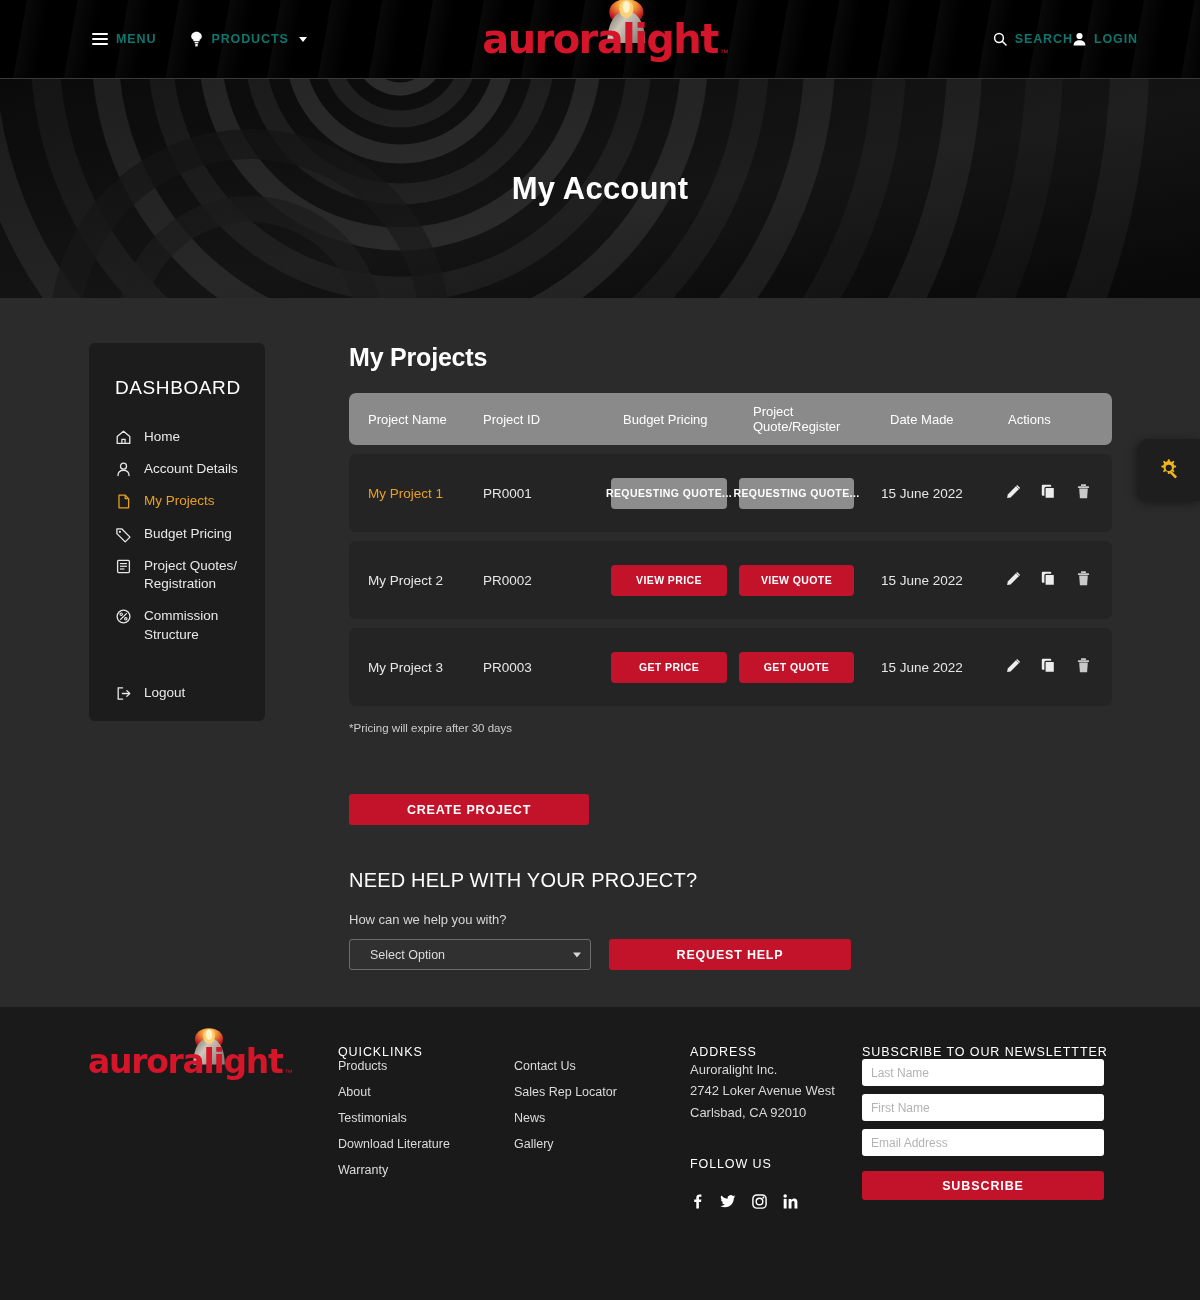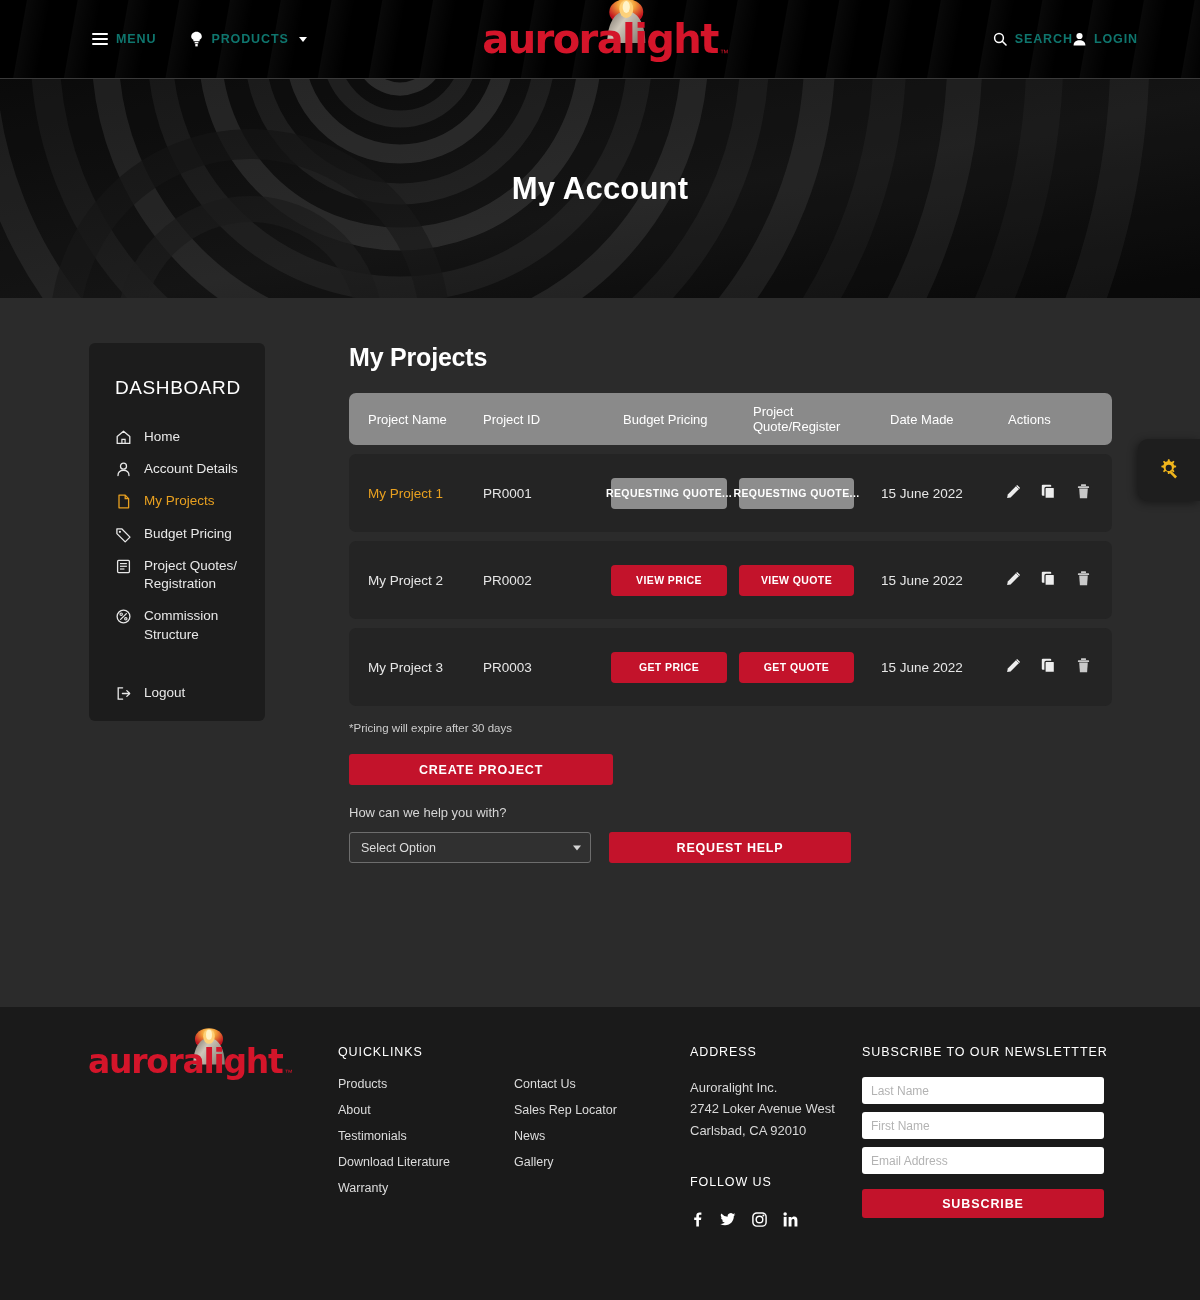--- a/index.html
+++ b/index.html
@@ -181,42 +181,42 @@
   .btn-red { background: #c3132b; }
   .btn-gray { background: #8d8d8d; }
   .b-w1 { width: 116px; }
   .b-w2 { width: 115px; }
   .actions { display: flex; align-items: center; gap: 18px; padding-left: 12px; }
   .act-ico { cursor: pointer; display: block; }
 
   .fineprint { font-size: 11.5px; color: #cccccc; margin-top: 16px; }
 
   .btn-create {
-    margin-top: 20px;
-    width: 264px; height: 31px;
+    margin-top: 60px;
+    width: 240px; height: 31px;
     background: #c3132b; color: #fff;
     border: none; border-radius: 3px;
     font-size: 12.5px; font-weight: bold; letter-spacing: 0.8px;
     cursor: pointer; font-family: "Liberation Sans", sans-serif;
   }
 
   .help-title {
     margin-top: 44px;
     font-size: 20px; letter-spacing: 0.2px; font-weight: normal; color: #ffffff;
   }
   .help-label { margin-top: 20px; font-size: 13px; color: #d6d6d6; }
   .help-row { display: flex; gap: 18px; margin-top: 12px; align-items: center; }
   .select-box {
     position: relative;
     width: 242px; height: 31px;
     background: #303030;
     border: 1px solid #6d6d6d;
     border-radius: 3px;
     display: flex; align-items: center;
-    padding: 0 11px;
+    padding: 0 20px;
     font-size: 12.5px; color: #dcdcdc;
     cursor: pointer;
   }
   .select-caret {
     position: absolute; right: 9px; top: 50%;
     transform: translateY(-50%);
     width: 0; height: 0;
     border-left: 4px solid transparent;
     border-right: 4px solid transparent;
     border-top: 5px solid #d5d5d5;
@@ -258,21 +258,21 @@
     position: relative; z-index: 2;
     font-size: 33px; font-weight: bold; letter-spacing: -1.3px;
     color: #d4152a; font-family: "DejaVu Sans", sans-serif; line-height: 1;
   }
   .flogo-tm { position: absolute; right: -10px; bottom: 1px; font-size: 8px; color: #d4152a; z-index: 3; }
   .brand-copy { font-size: 11.5px; line-height: 1.65; color: #cfcfcf; width: 205px; }
 
   .fcol-links { width: 352px; display: flex; }
   .fhead {
     font-size: 12.5px; letter-spacing: 0.9px; color: #ffffff;
-    margin-bottom: 18px; white-space: nowrap;
+    white-space: nowrap;
   }
   .flink { font-size: 12.5px; color: #dcdcdc; margin-bottom: 12px; cursor: pointer; }
   .links-a { width: 176px; }
   .links-b { width: 176px; }
 
   .fcol-addr { width: 172px; }
   .addr-line { font-size: 13px; color: #d8d8d8; line-height: 1.65; }
   .follow-head { margin-top: 34px; margin-bottom: 23px; }
   .socials { display: flex; gap: 16px; align-items: center; }
   .soc { cursor: pointer; display: block; }
@@ -597,20 +597,21 @@
                 <rect x="2.9" y="3.3" width="11.2" height="1.7" rx="0.6" fill="#c9c9c9"></rect>
                 <path d="M4.2 5.6 L12.8 5.6 L12.1 15.3 L4.9 15.3 Z" fill="#c9c9c9"></path>
               </svg></span>
         </div>
       </div>
 
       <div class="fineprint">*Pricing will expire after 30 days</div>
 
       <button class="btn-create">CREATE PROJECT</button>
 
+      <div class="help-title">NEED HELP WITH YOUR PROJECT?</div>
       <div class="help-label">How can we help you with?</div>
       <div class="help-row">
         <div class="select-box">
           <span>Select Option</span>
           <span class="select-caret"></span>
         </div>
         <button class="btn-help">REQUEST HELP</button>
       </div>
     </div>
   </div>

